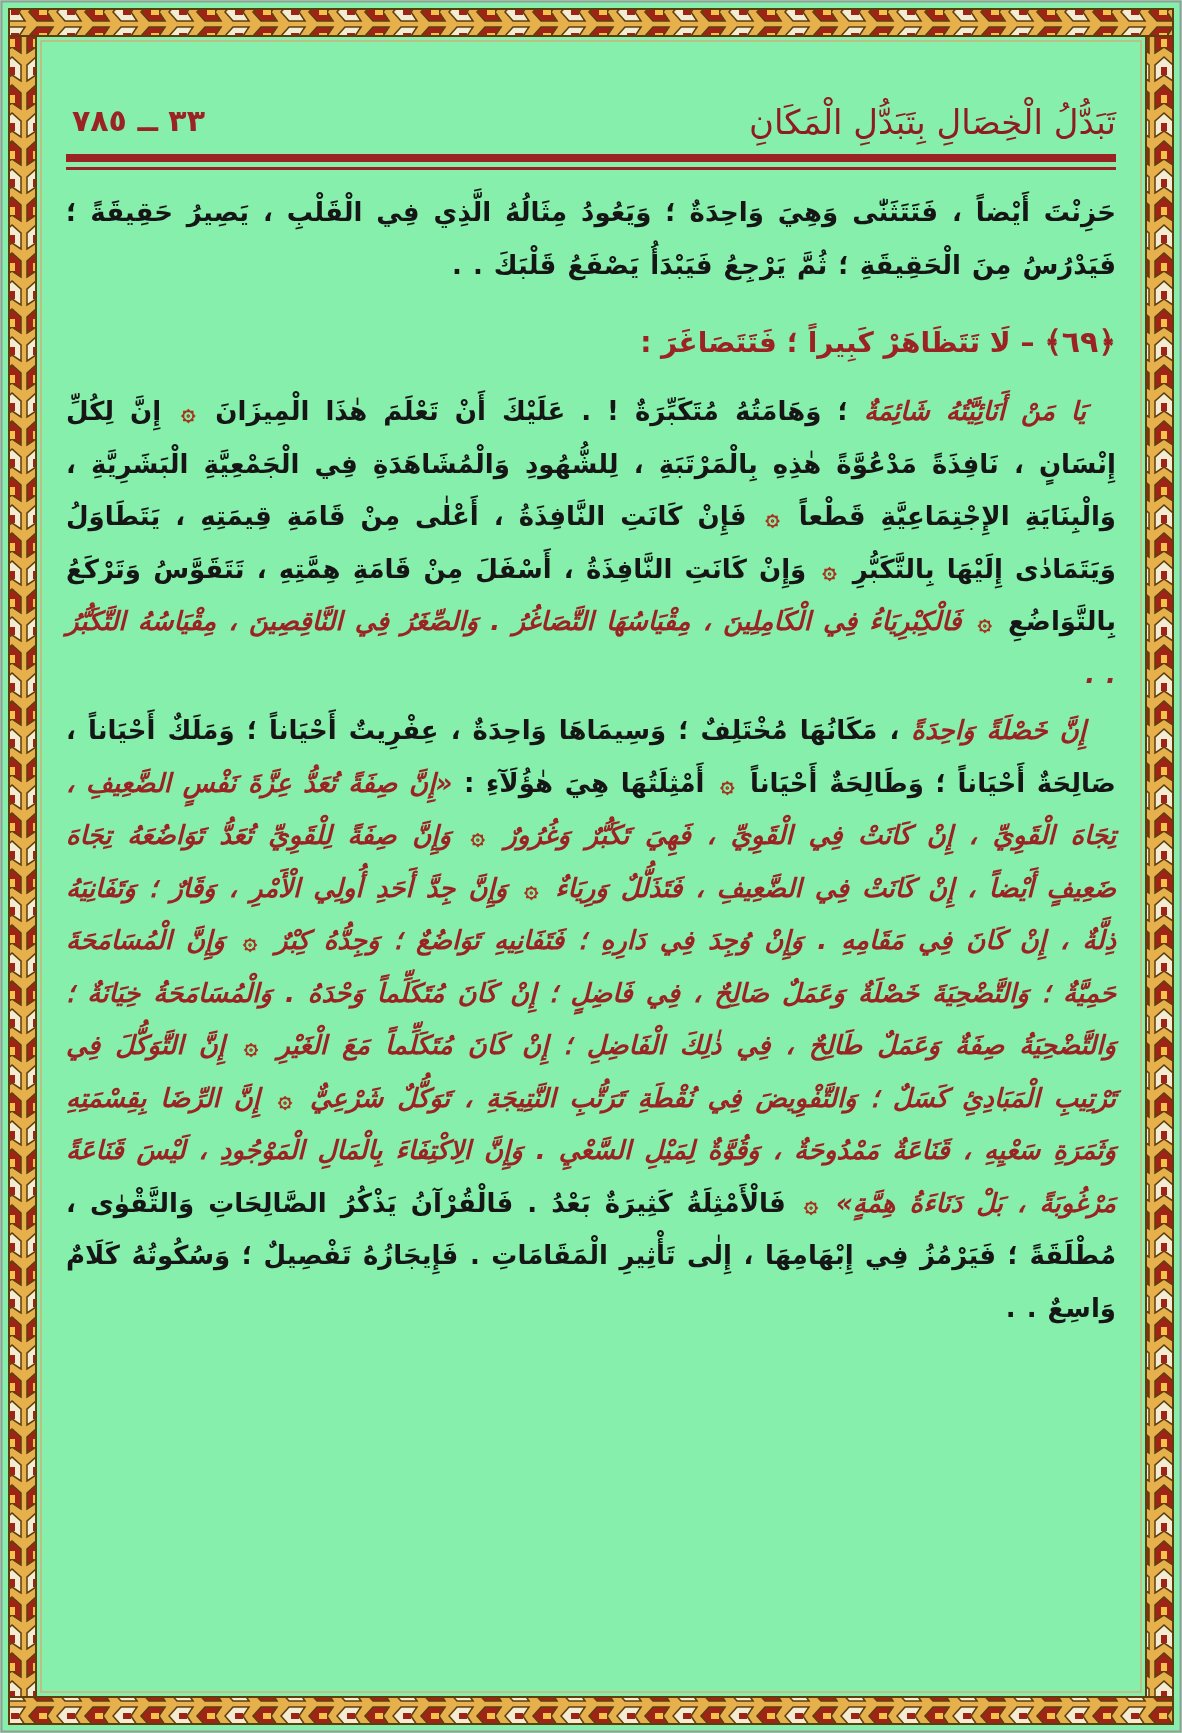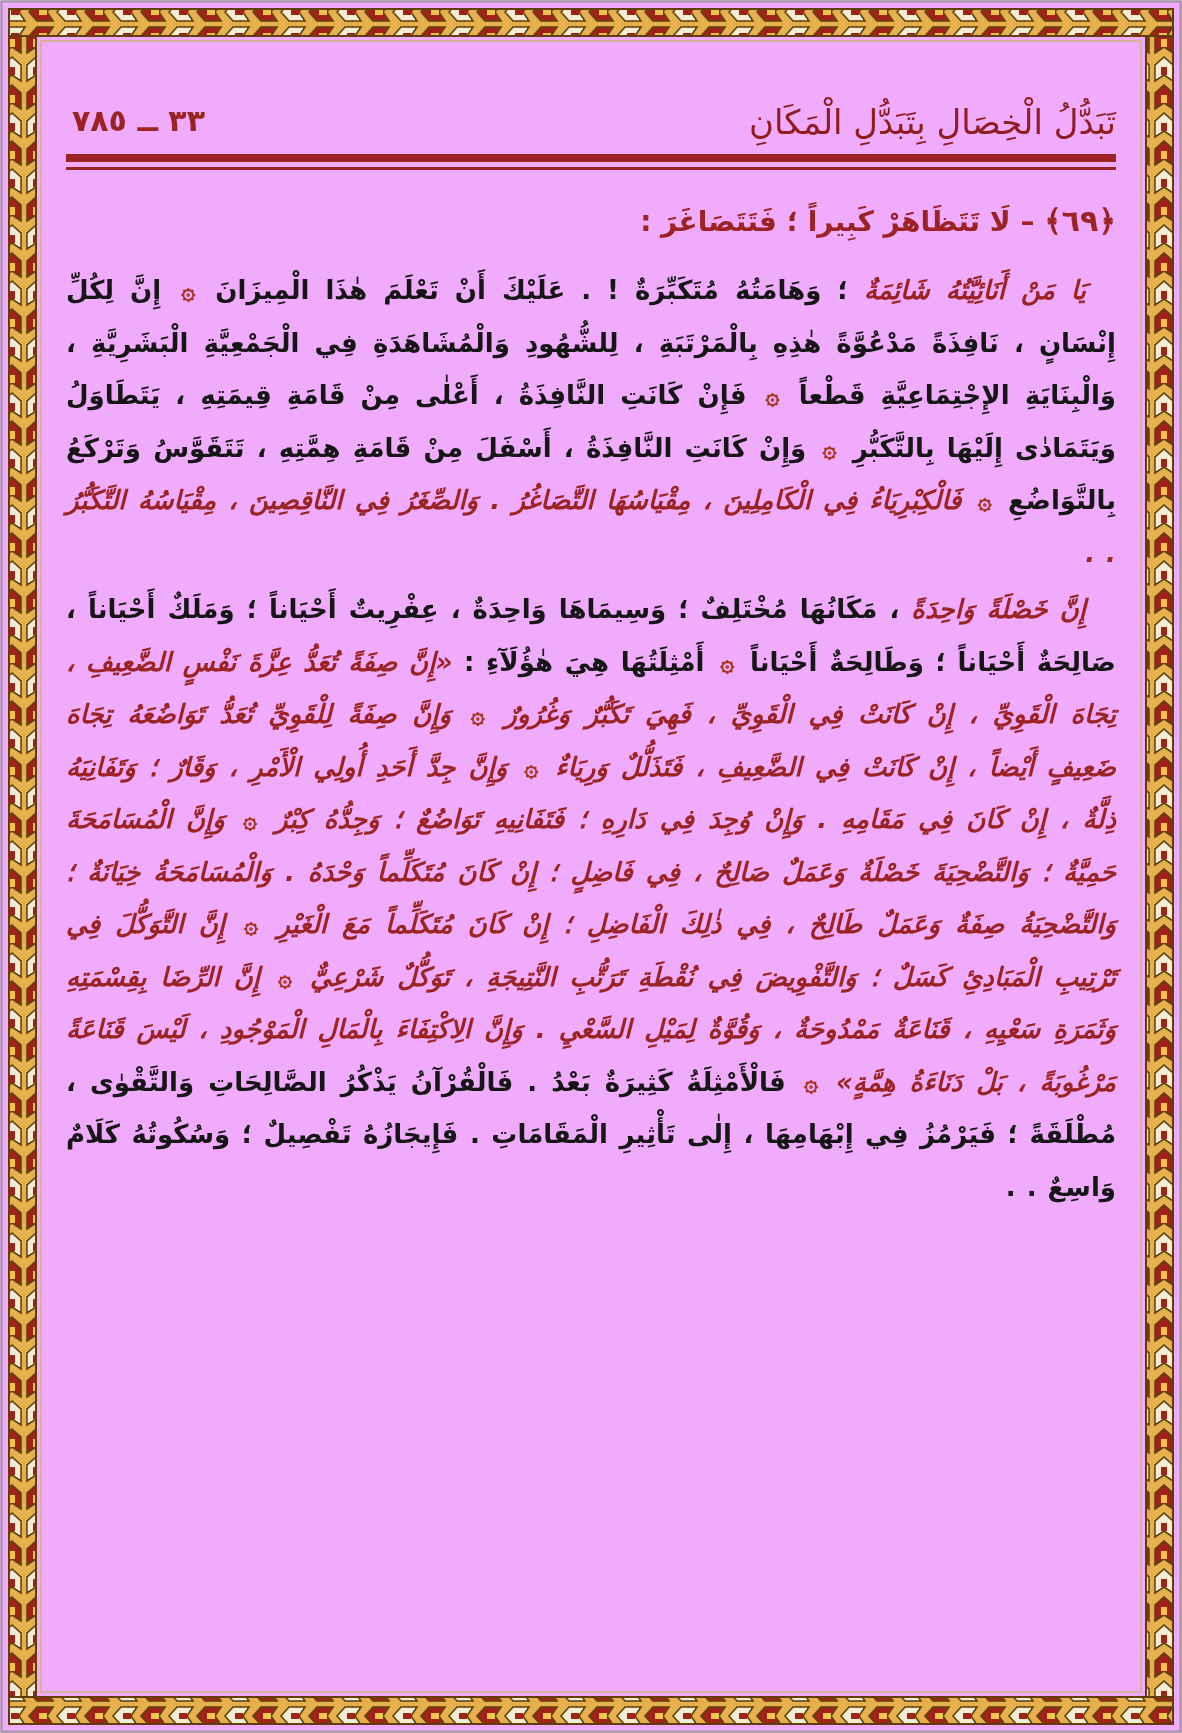--- a/index.html
+++ b/index.html
@@ -1,20 +1,20 @@
 <!DOCTYPE html>
 <html lang="ar" dir="rtl"><head>
 <meta charset="utf-8">
 <style>
   * { margin:0; padding:0; box-sizing:border-box; }
   html,body { background:#ffffff; }
   .page {
     position:relative;
     width:1182px; height:1733px;
-    background:#f0abfc;
+    background:#86efac;
     overflow:hidden;
     font-family:"DejaVu Sans", sans-serif;
   }
   .frame { position:absolute; top:0; left:0; }
   .content {
     position:absolute;
     top:52px; right:66px; left:66px; bottom:52px;
     direction:rtl;
   }
   .page-header { position:relative; height:72px; margin-top:18px; }
@@ -85,19 +85,20 @@
       <div class="page-number" dir="rtl">٣٣ ــ ٧٨٥</div>
       <div class="page-title">تَبَدُّلُ الْخِصَالِ بِتَبَدُّلِ الْمَكَانِ</div>
     </div>
 
     <div class="double-rule">
       <div class="thick"></div>
       <div class="thin"></div>
     </div>
 
     <div class="body-blocks">
+        <p class="para"><span class="seg-black">حَزِنْتَ أَيْضاً ، فَتَتَثَنّٰى وَهِيَ وَاحِدَةٌ ؛ وَيَعُودُ مِثَالُهُ الَّذِي فِي الْقَلْبِ ، يَصِيرُ حَقِيقَةً ؛ فَيَدْرُسُ مِنَ الْحَقِيقَةِ ؛ ثُمَّ يَرْجِعُ فَيَبْدَأُ يَصْفَعُ قَلْبَكَ . .</span></p>
         <div class="heading"><span class="medallion">﴿٦٩﴾</span><span> – </span><span>لَا تَتَظَاهَرْ كَبِيراً ؛ فَتَتَصَاغَرَ :</span></div>
         <p class="para indent"><span class="seg-red">يَا مَنْ أَنَائِيَّتُهُ شَائِمَةٌ</span><span class="seg-black"> ؛ وَهَامَتُهُ مُتَكَبِّرَةٌ ! . عَلَيْكَ أَنْ تَعْلَمَ هٰذَا الْمِيزَانَ </span><span class="seg-rosette">۞</span><span class="seg-black"> إِنَّ لِكُلِّ إِنْسَانٍ ، نَافِذَةً مَدْعُوَّةً هٰذِهِ بِالْمَرْتَبَةِ ، لِلشُّهُودِ وَالْمُشَاهَدَةِ فِي الْجَمْعِيَّةِ الْبَشَرِيَّةِ ، وَالْبِنَايَةِ الإِجْتِمَاعِيَّةِ قَطْعاً </span><span class="seg-rosette">۞</span><span class="seg-black"> فَإِنْ كَانَتِ النَّافِذَةُ ، أَعْلٰى مِنْ قَامَةِ قِيمَتِهِ ، يَتَطَاوَلُ وَيَتَمَادٰى إِلَيْهَا بِالتَّكَبُّرِ </span><span class="seg-rosette">۞</span><span class="seg-black"> وَإِنْ كَانَتِ النَّافِذَةُ ، أَسْفَلَ مِنْ قَامَةِ هِمَّتِهِ ، تَتَقَوَّسُ وَتَرْكَعُ بِالتَّوَاضُعِ </span><span class="seg-rosette">۞</span><span class="seg-red"> فَالْكِبْرِيَاءُ فِي الْكَامِلِينَ ، مِقْيَاسُهَا التَّصَاغُرُ . وَالصِّغَرُ فِي النَّاقِصِينَ ، مِقْيَاسُهُ التَّكَبُّرُ . .</span></p>
         <p class="para indent"><span class="seg-red">إِنَّ خَصْلَةً وَاحِدَةً</span><span class="seg-black"> ، مَكَانُهَا مُخْتَلِفٌ ؛ وَسِيمَاهَا وَاحِدَةٌ ، عِفْرِيتٌ أَحْيَاناً ؛ وَمَلَكٌ أَحْيَاناً ، صَالِحَةٌ أَحْيَاناً ؛ وَطَالِحَةٌ أَحْيَاناً </span><span class="seg-rosette">۞</span><span class="seg-black"> أَمْثِلَتُهَا هِيَ هٰؤُلَآءِ : </span><span class="seg-red">«إِنَّ صِفَةً تُعَدُّ عِزَّةَ نَفْسٍ الضَّعِيفِ ، تِجَاهَ الْقَوِيِّ ، إِنْ كَانَتْ فِي الْقَوِيِّ ، فَهِيَ تَكَبُّرٌ وَغُرُورٌ </span><span class="seg-rosette">۞</span><span class="seg-red"> وَإِنَّ صِفَةً لِلْقَوِيِّ تُعَدُّ تَوَاضُعَهُ تِجَاهَ ضَعِيفٍ أَيْضاً ، إِنْ كَانَتْ فِي الضَّعِيفِ ، فَتَذَلُّلٌ وَرِيَاءٌ </span><span class="seg-rosette">۞</span><span class="seg-red"> وَإِنَّ جِدَّ أَحَدِ أُولِي الْأَمْرِ ، وَقَارٌ ؛ وَتَفَانِيَهُ ذِلَّةٌ ، إِنْ كَانَ فِي مَقَامِهِ . وَإِنْ وُجِدَ فِي دَارِهِ ؛ فَتَفَانِيهِ تَوَاضُعٌ ؛ وَجِدُّهُ كِبْرٌ </span><span class="seg-rosette">۞</span><span class="seg-red"> وَإِنَّ الْمُسَامَحَةَ حَمِيَّةٌ ؛ وَالتَّضْحِيَةَ خَصْلَةٌ وَعَمَلٌ صَالِحٌ ، فِي فَاضِلٍ ؛ إِنْ كَانَ مُتَكَلِّماً وَحْدَهُ . وَالْمُسَامَحَةُ خِيَانَةٌ ؛ وَالتَّضْحِيَةُ صِفَةٌ وَعَمَلٌ طَالِحٌ ، فِي ذٰلِكَ الْفَاضِلِ ؛ إِنْ كَانَ مُتَكَلِّماً مَعَ الْغَيْرِ </span><span class="seg-rosette">۞</span><span class="seg-red"> إِنَّ التَّوَكُّلَ فِي تَرْتِيبِ الْمَبَادِئِ كَسَلٌ ؛ وَالتَّفْوِيضَ فِي نُقْطَةِ تَرَتُّبِ النَّتِيجَةِ ، تَوَكُّلٌ شَرْعِيٌّ </span><span class="seg-rosette">۞</span><span class="seg-red"> إِنَّ الرِّضَا بِقِسْمَتِهِ وَثَمَرَةِ سَعْيِهِ ، قَنَاعَةٌ مَمْدُوحَةٌ ، وَقُوَّةٌ لِمَيْلِ السَّعْيِ . وَإِنَّ الِاكْتِفَاءَ بِالْمَالِ الْمَوْجُودِ ، لَيْسَ قَنَاعَةً مَرْغُوبَةً ، بَلْ دَنَاءَةُ هِمَّةٍ» </span><span class="seg-rosette">۞</span><span class="seg-black"> فَالْأَمْثِلَةُ كَثِيرَةٌ بَعْدُ . فَالْقُرْآنُ يَذْكُرُ الصَّالِحَاتِ وَالتَّقْوٰى ، مُطْلَقَةً ؛ فَيَرْمُزُ فِي إِبْهَامِهَا ، إِلٰى تَأْثِيرِ الْمَقَامَاتِ . فَإِيجَازُهُ تَفْصِيلٌ ؛ وَسُكُوتُهُ كَلَامٌ وَاسِعٌ . .</span></p>
       </div>
 
   </div>
 </div>
 
 </body></html>

